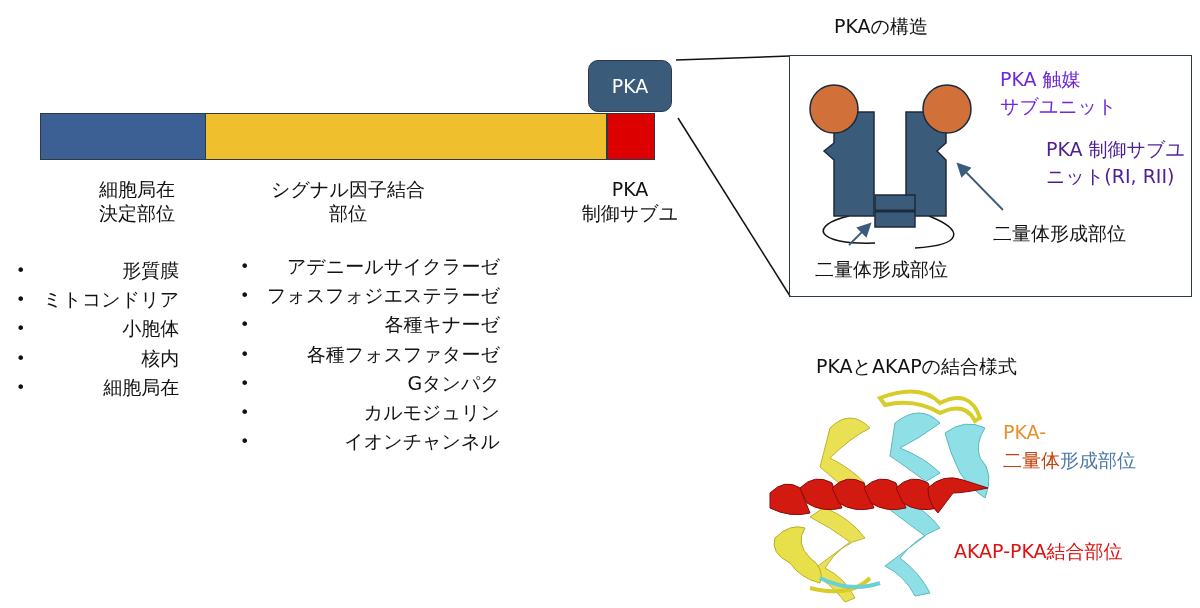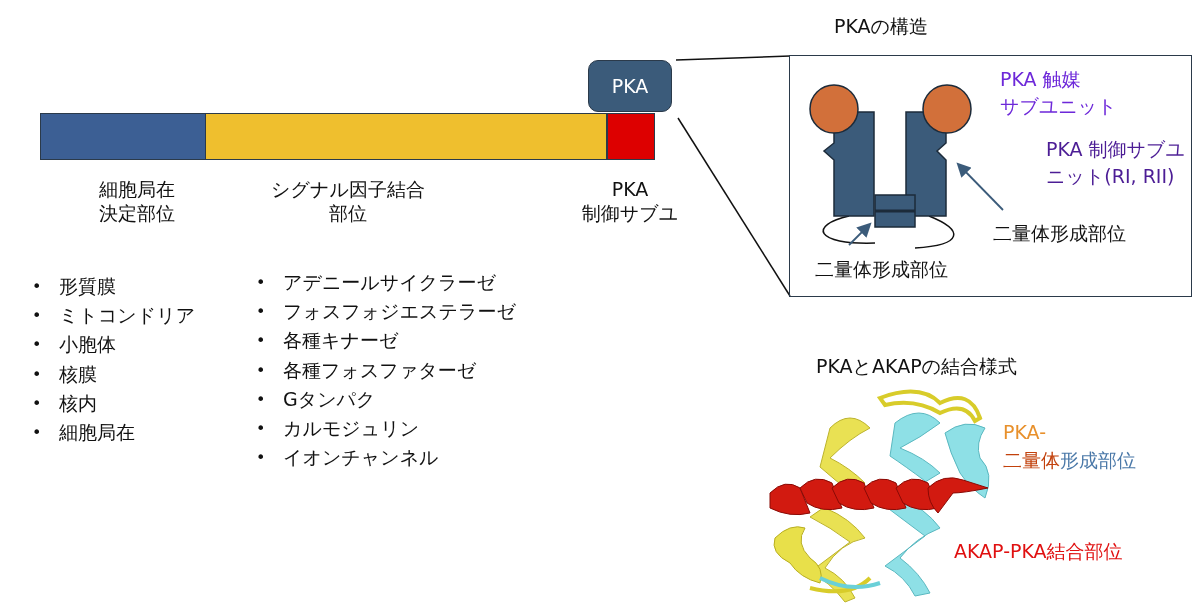--- a/index.html
+++ b/index.html
@@ -1,21 +1,21 @@
 <!DOCTYPE html>
 <html><head>
 <meta charset="utf-8">
 <style>
   html, body { margin:0; padding:0; background:#ffffff; }
   body { width:1200px; height:608px; position:relative; overflow:hidden;
          font-family:"DejaVu Sans","Liberation Sans",sans-serif; color:#111; }
   .abs { position:absolute; }
   .seg { position:absolute; box-sizing:border-box; border:1.5px solid #2b3a4a; }
   .lbl { position:absolute; font-size:19px; line-height:24px; text-align:center; white-space:nowrap; }
-  ul.blist { position:absolute; margin:16px; padding:0; list-style:none; font-size:19px; line-height:29.2px; }
+  ul.blist { position:absolute; margin:0; padding:0; list-style:none; font-size:19px; line-height:29.2px;text-align:right; }
   ul.blist li { position:relative; padding-left:33px; white-space:nowrap; }
   ul.blist li::before { content:"•"; position:absolute; left:6px; font-size:16px; }
   .title { position:absolute; font-size:19px; white-space:nowrap; }
   .pka-box { position:absolute; left:588px; top:60px; width:84px; height:52px; background:#3b5b7a;
              border:1.5px solid #2b3a4a; border-radius:10px; box-sizing:border-box;
              color:#fff; font-size:19px; display:flex; align-items:center; justify-content:center; }
   .struct-box { position:absolute; left:789px; top:55px; width:403px; height:242px; border:1.5px solid #2b3a4a; box-sizing:border-box; }
   .txt { position:absolute; font-size:19px; line-height:27px; white-space:nowrap; }
 </style>
 </head>
@@ -43,21 +43,20 @@
 </div>
 <div class="lbl" style="left:570px;top:177px;width:120px;">
   <div>PKA</div>
   <div>制御サブユ</div>
 </div>
 
 <ul class="blist" style="left:10px;top:256px;">
   <li>形質膜</li>
   <li>ミトコンドリア</li>
   <li>小胞体</li>
-  <li>核膜</li>
   <li>核内</li>
   <li>細胞局在</li>
 </ul>
 <ul class="blist" style="left:234px;top:252px;">
   <li>アデニールサイクラーゼ</li>
   <li>フォスフォジエステラーゼ</li>
   <li>各種キナーゼ</li>
   <li>各種フォスファターゼ</li>
   <li>Gタンパク</li>
   <li>カルモジュリン</li>

